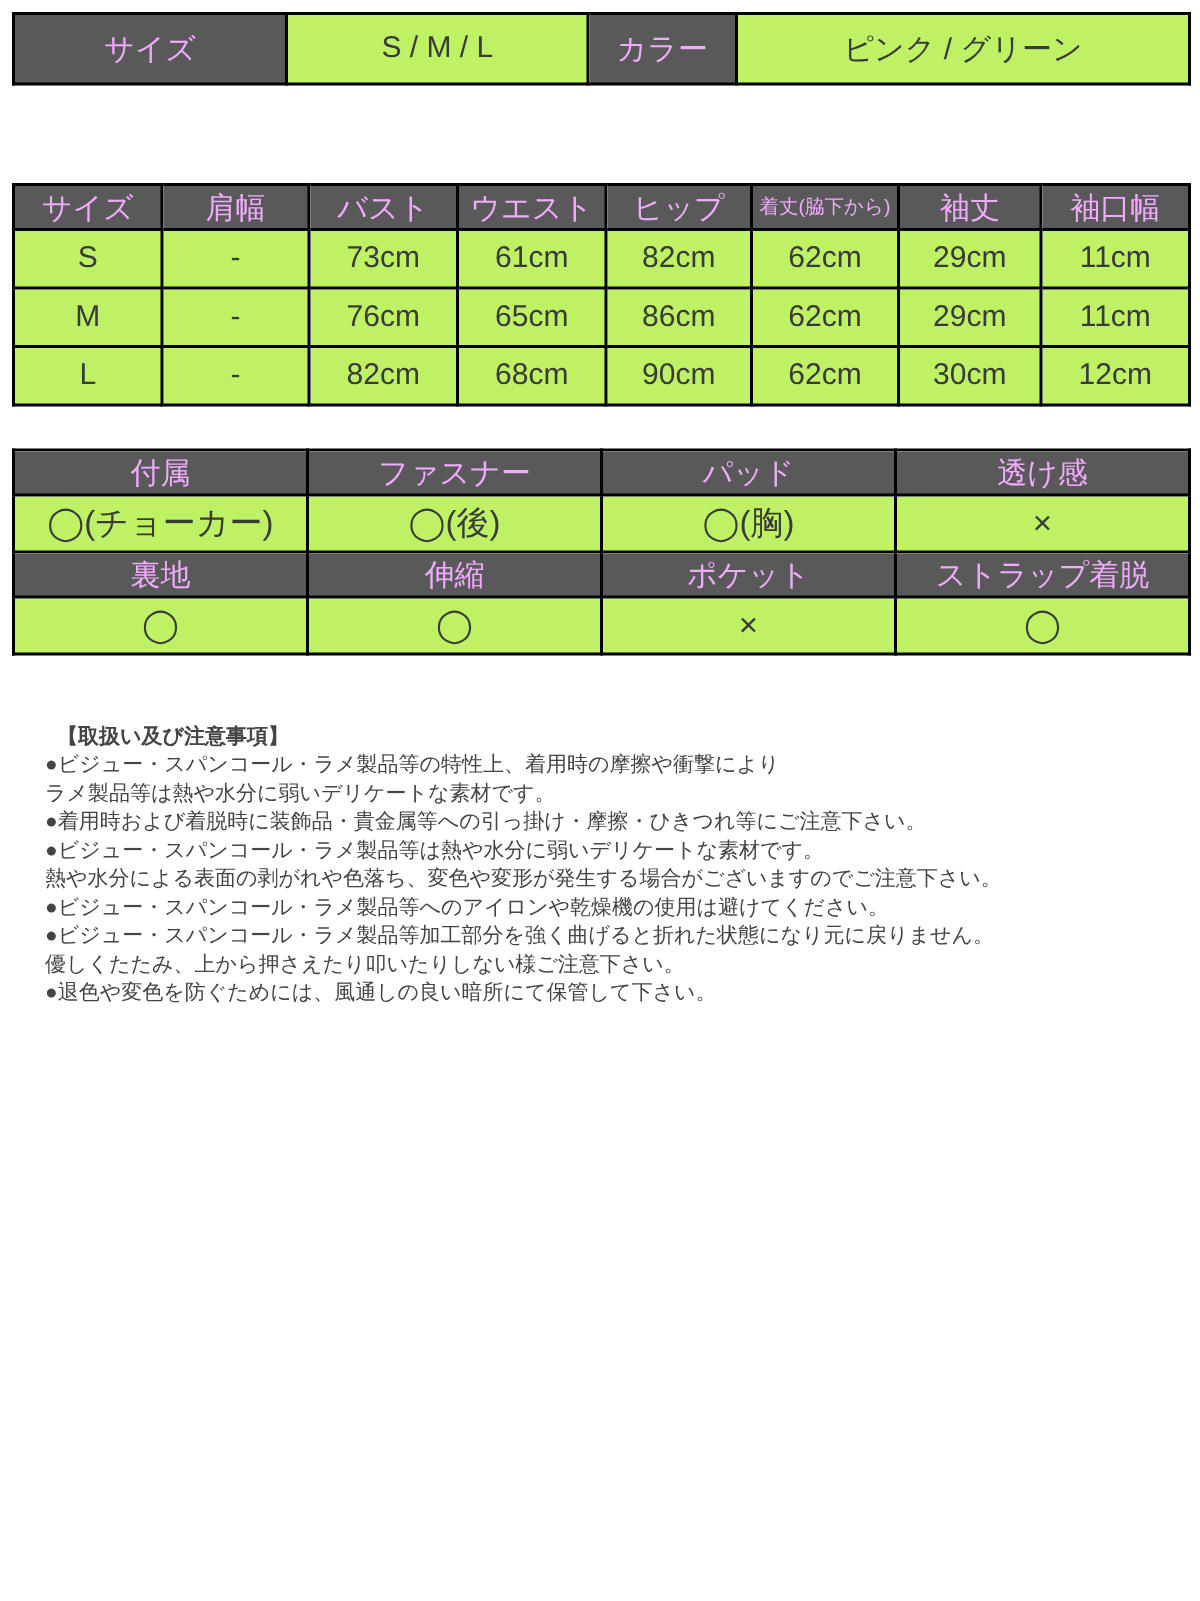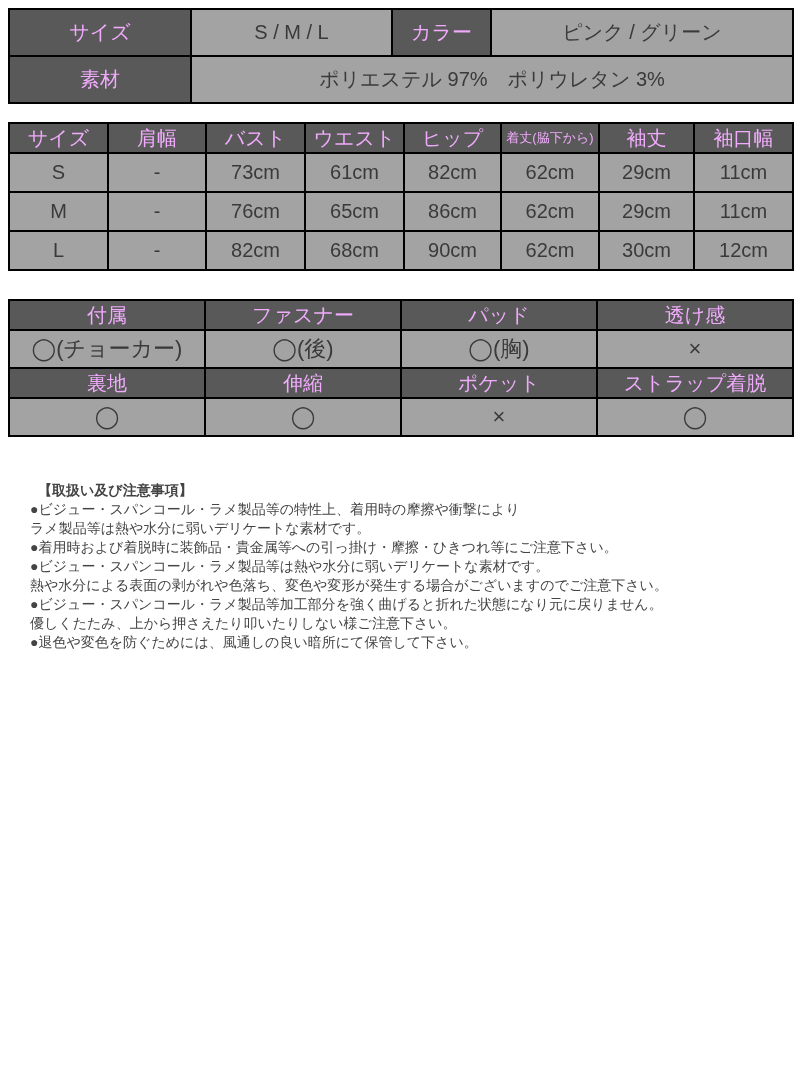--- a/index.html
+++ b/index.html
@@ -36,21 +36,21 @@
   }
   th.dark {
     background: #595959;
     color: #f0abfc;
     font-weight: normal;
     font-size: 20px;
   }
   td.val {
     color: #3a3a3a;
     font-size: 20px;
-    background: #a3a3a3;
+    background: #bef264;
     margin-top: 20px;
   }
   
   .t1 { top: 8px; width: 784px; }
   .t1 th, .t1 td { height: 45px; }
   
   .t2 { top: 122px; width: 784px; }
   .t2 th { height: 28px; }
   .t2 td { height: 37px; }
   .t2 th.small { font-size: 13px; }
@@ -83,24 +83,20 @@
         <col style="width:201px">
         <col style="width:99px">
         <col style="width:302px">
     </colgroup>
     <tbody>
         <tr>
       <th class="dark">サイズ</th>
       <td class="val">S / M / L</td>
       <th class="dark">カラー</th>
       <td class="val">ピンク / グリーン</td>
-    </tr>
-    <tr>
-      <th class="dark">素材</th>
-      <td class="val" colspan="3">ポリエステル 97%　ポリウレタン 3%</td>
     </tr>
   </tbody>
     </table>
 
   <table class="t2">
     <colgroup>
       <col style="width:99px">
         <col style="width:98px">
         <col style="width:99px">
         <col style="width:99px">
@@ -188,18 +184,19 @@
   </tbody>
     </table>
 
   <div class="notes">
     <div class="title">【取扱い及び注意事項】</div>
     <div>●ビジュー・スパンコール・ラメ製品等の特性上、着用時の摩擦や衝撃により</div>
     <div>ラメ製品等は熱や水分に弱いデリケートな素材です。</div>
     <div>●着用時および着脱時に装飾品・貴金属等への引っ掛け・摩擦・ひきつれ等にご注意下さい。</div>
     <div>●ビジュー・スパンコール・ラメ製品等は熱や水分に弱いデリケートな素材です。</div>
     <div>熱や水分による表面の剥がれや色落ち、変色や変形が発生する場合がございますのでご注意下さい。</div>
+    <div>●ビジュー・スパンコール・ラメ製品等へのアイロンや乾燥機の使用は避けてください。</div>
     <div>●ビジュー・スパンコール・ラメ製品等加工部分を強く曲げると折れた状態になり元に戻りません。</div>
     <div>優しくたたみ、上から押さえたり叩いたりしない様ご注意下さい。</div>
     <div>●退色や変色を防ぐためには、風通しの良い暗所にて保管して下さい。</div>
   </div>
 
 </div>
 
 </body></html>

